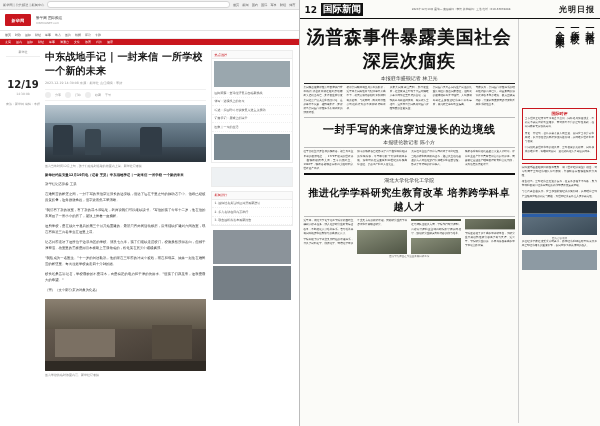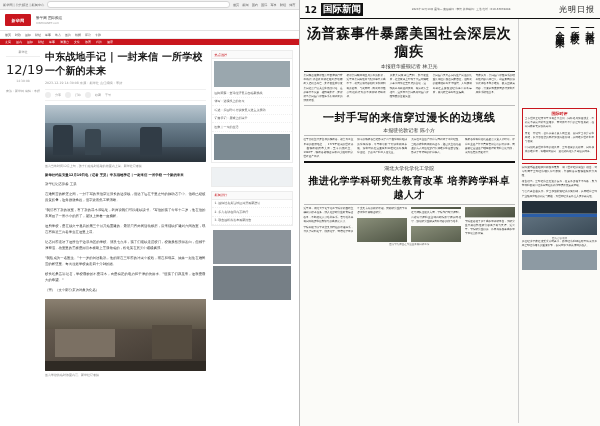--- a/index.html
+++ b/index.html
@@ -18,21 +18,21 @@
   .sitenames .l1{font-size:3.6px;color:#333;}
   .sitenames .l2{font-size:2.8px;color:#999;}
   .navstrip{height:7px;background:#fff;border-bottom:1px solid #ececec;display:flex;align-items:center;gap:4px;padding:0 5px;}
   .navstrip span{font-size:3px;color:#555;white-space:nowrap;}
   .redstrip{height:6px;background:#c9161e;display:flex;align-items:center;gap:5px;padding:0 5px;}
   .redstrip span{font-size:3px;color:#fff;white-space:nowrap;}
 
   .artwrap{display:flex;padding:5px 6px 0 6px;gap:5px;}
   .leftmeta{width:34px;flex:none;text-align:center;}
   .leftmeta .src{font-size:3px;color:#888;border-bottom:1px solid #eee;padding-bottom:2px;}
-  .leftmeta .date{font-size:13px;color:#222;margin-top:5px;font-weight:normal;}
+  .leftmeta .date{font-size:10px;color:#222;margin-top:22px;font-weight:bold;}
   .leftmeta .time{font-size:3px;color:#999;margin-top:2px;}
   .leftmeta .auth{font-size:3px;color:#999;margin-top:6px;line-height:1.6;}
   .artmain{flex:1;min-width:0;}
   .headline{font-size:10px;font-weight:bold;color:#1a1a1a;line-height:1.35;letter-spacing:.2px;}
   .subline{font-size:3.2px;color:#999;margin-top:4px;}
   .toolrow{display:flex;align-items:center;gap:4px;margin-top:4px;border-top:1px solid #f0f0f0;border-bottom:1px solid #f0f0f0;padding:2px 0;}
   .toolrow .ic{width:6px;height:6px;border-radius:50%;background:#ededed;display:inline-block;}
   .toolrow .tx{font-size:3px;color:#999;}
   .heroimg{margin-top:4px;height:57px;background:linear-gradient(180deg,#8fa6b5,#5f7484);position:relative;overflow:hidden;border-radius:1px;}
   .heroimg .band{position:absolute;left:0;right:0;}
@@ -47,26 +47,26 @@
   .sidethumb{height:26px;background:#9aa7ae;margin:2px;}
   .sidethumb.v2{background:#7d8b93;}
   .adbox{height:18px;background:#eef1f3;margin-bottom:4px;border:1px solid #ececec;}
 
   
   .paper{width:301px;height:426px;background:#fbfbf8;position:relative;overflow:hidden;}
   .np-top{display:flex;align-items:center;padding:3px 5px 2px 5px;gap:4px;border-bottom:1.6px solid #111;text-align:center;}
   .np-pageno{font-size:9px;font-weight:bold;color:#111;}
   .np-sec{font-size:9.5px;font-weight:bold;color:#111;background:#111;color:#fff;padding:0 2px;}
   .np-meta{font-size:2.7px;color:#555;line-height:1.5;flex:1;}
-  .np-masthead{font-size:8px;font-weight:normal;color:#1a1a1a;letter-spacing:1px;}
+  .np-masthead{font-size:8px;font-weight:bold;color:#1a1a1a;letter-spacing:1px;}
   .np-body{display:flex;height:404px;}
   .np-left{width:222px;padding:3px 3px 0 4px;}
   .np-right{width:79px;border-left:1px solid #cfcfcf;padding:3px 3px 0 3px;}
 
-  .np-h1{font-size:14px;font-weight:bold;color:#111;text-align:center;letter-spacing:.6px;margin:3px 0 2px;}
+  .np-h1{font-size:18px;font-weight:bold;color:#111;text-align:center;letter-spacing:.6px;margin:3px 0 2px;}
   .np-h2{font-size:11px;font-weight:bold;color:#111;text-align:center;letter-spacing:.5px;margin:4px 0 2px;}
   .np-h3{font-size:10px;font-weight:bold;color:#111;text-align:center;letter-spacing:.4px;margin:3px 0 2px;}
   .np-h4{font-size:5px;color:#333;text-align:center;margin:2px 0;}
   .rule{border-top:1px solid #222;margin:2px 0;}
   .rule.thin{border-top:1px solid #bbb;}
   .rule.dbl{border-top:2px solid #111;}
 
   .cols{column-gap:4px;}
   .cols.c5{column-count:5;}
   .cols.c4{column-count:4;}

